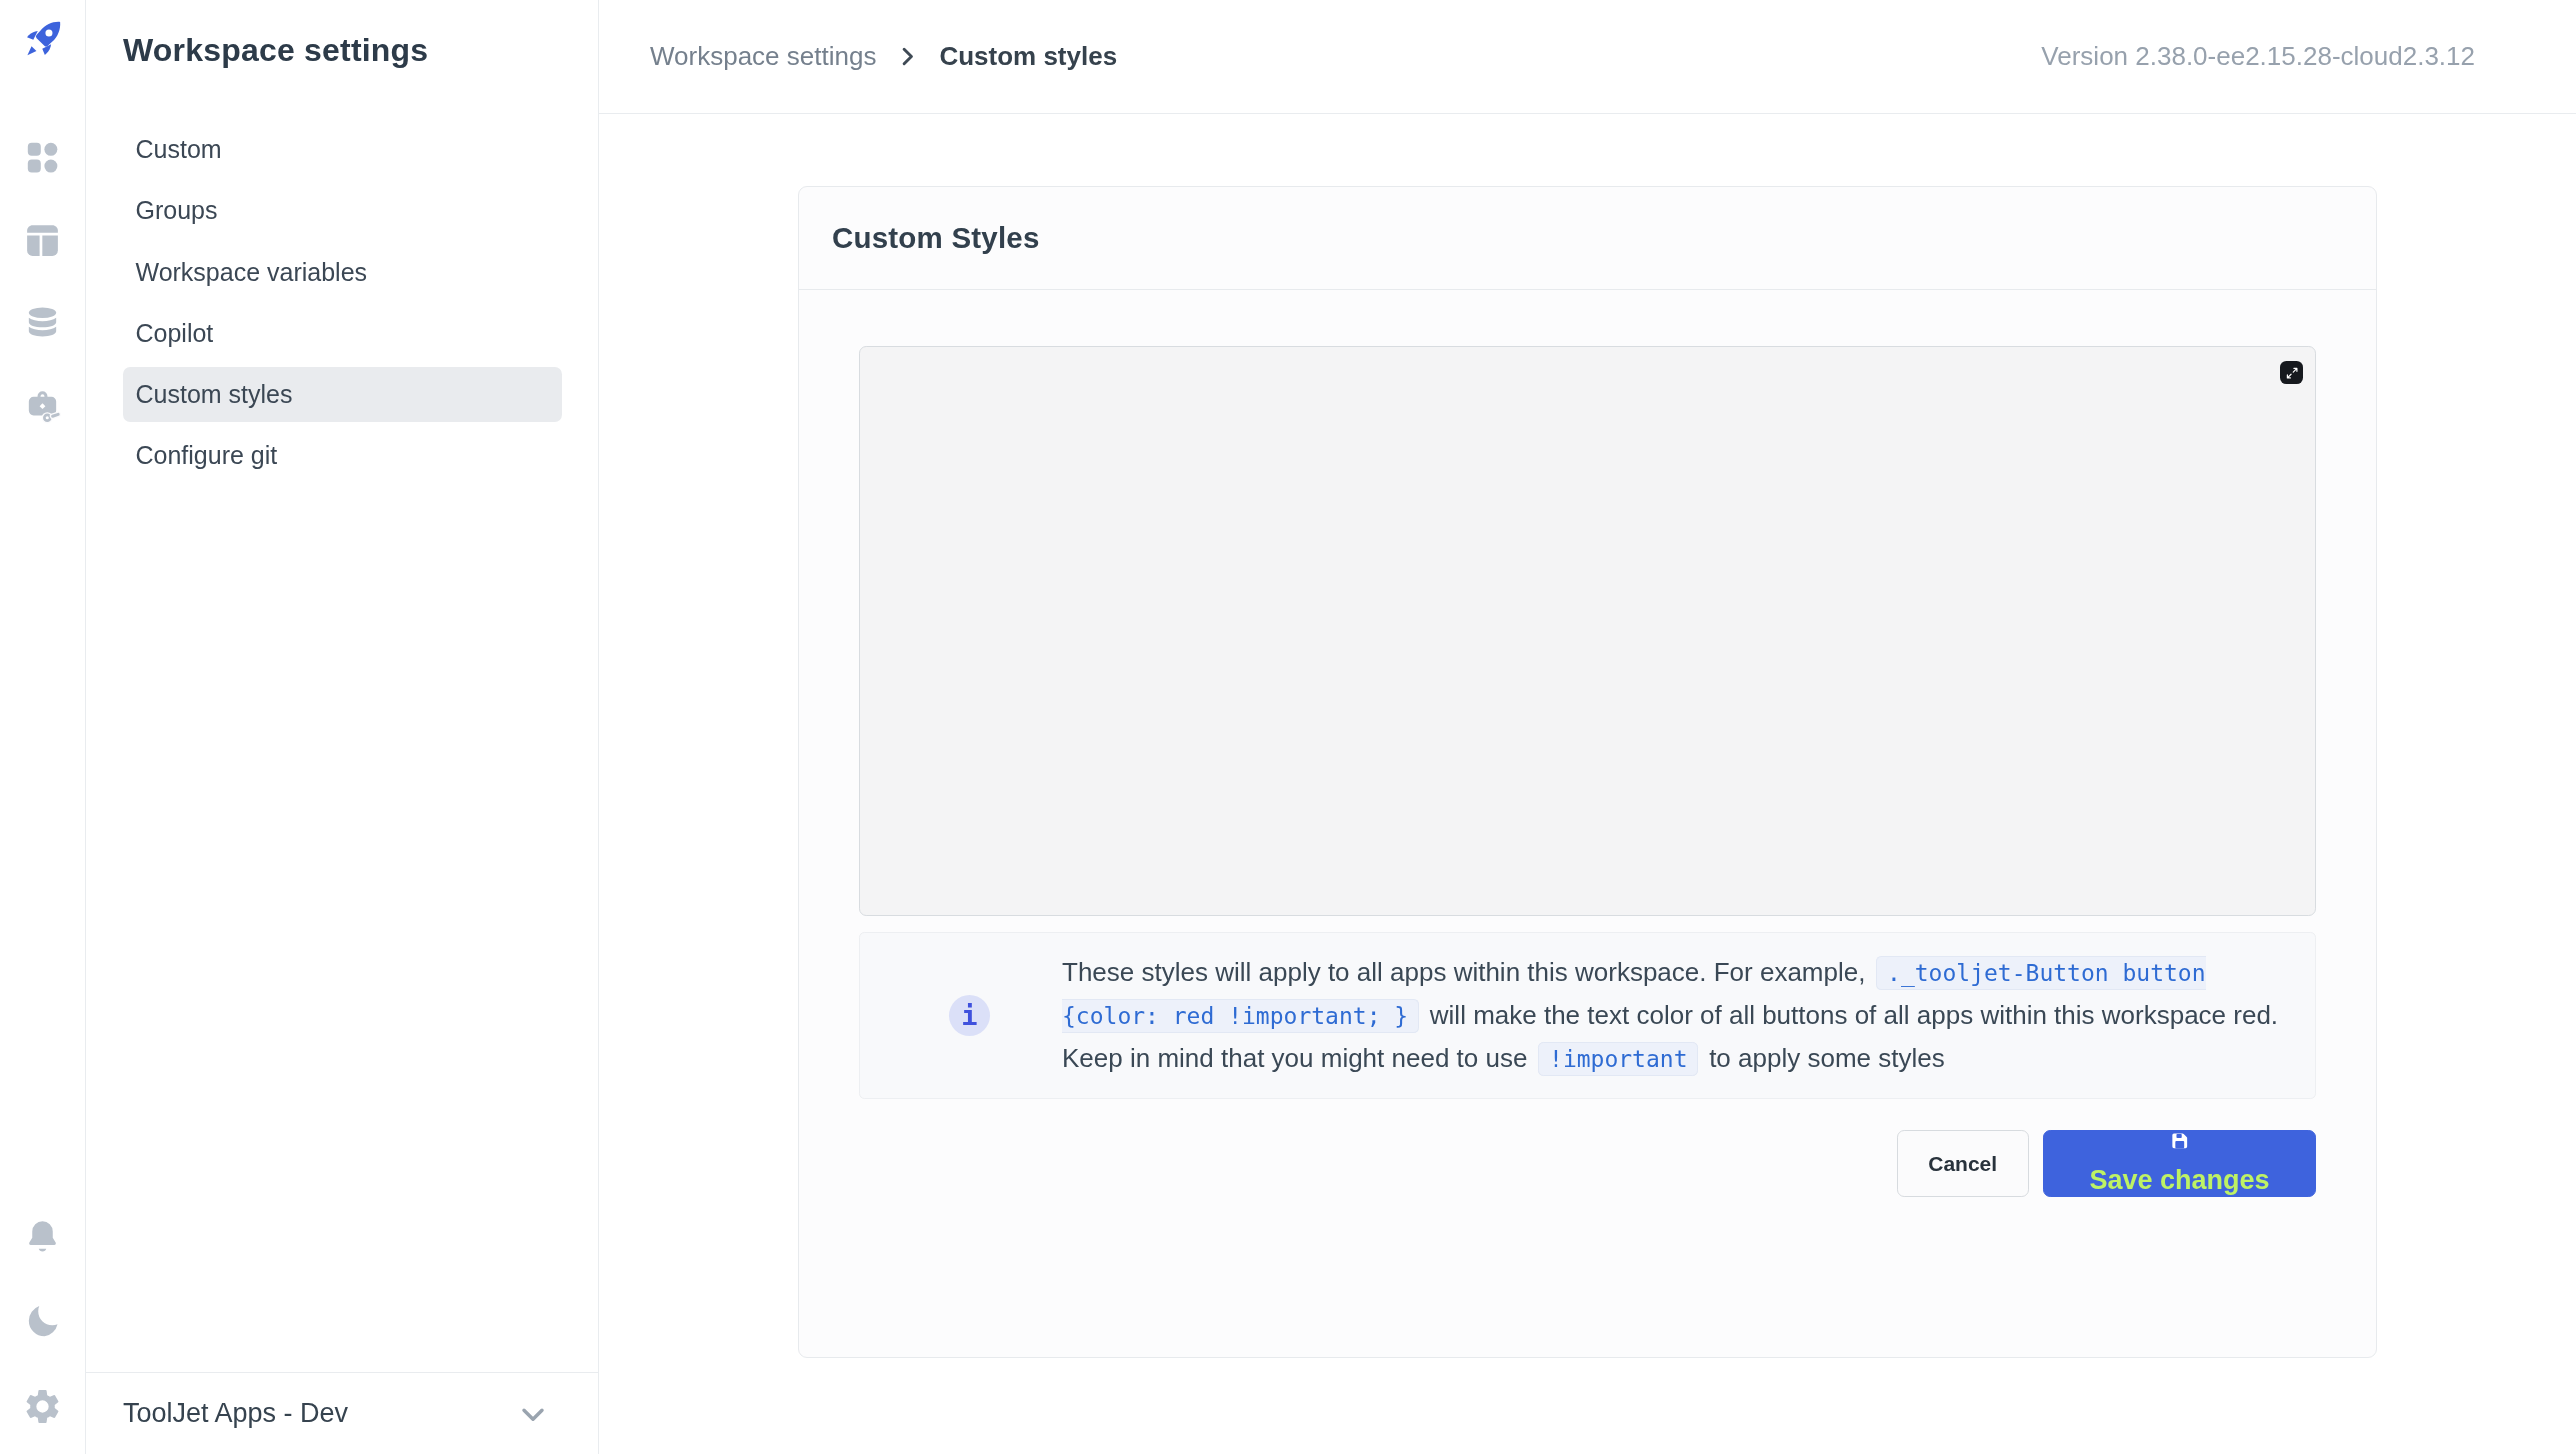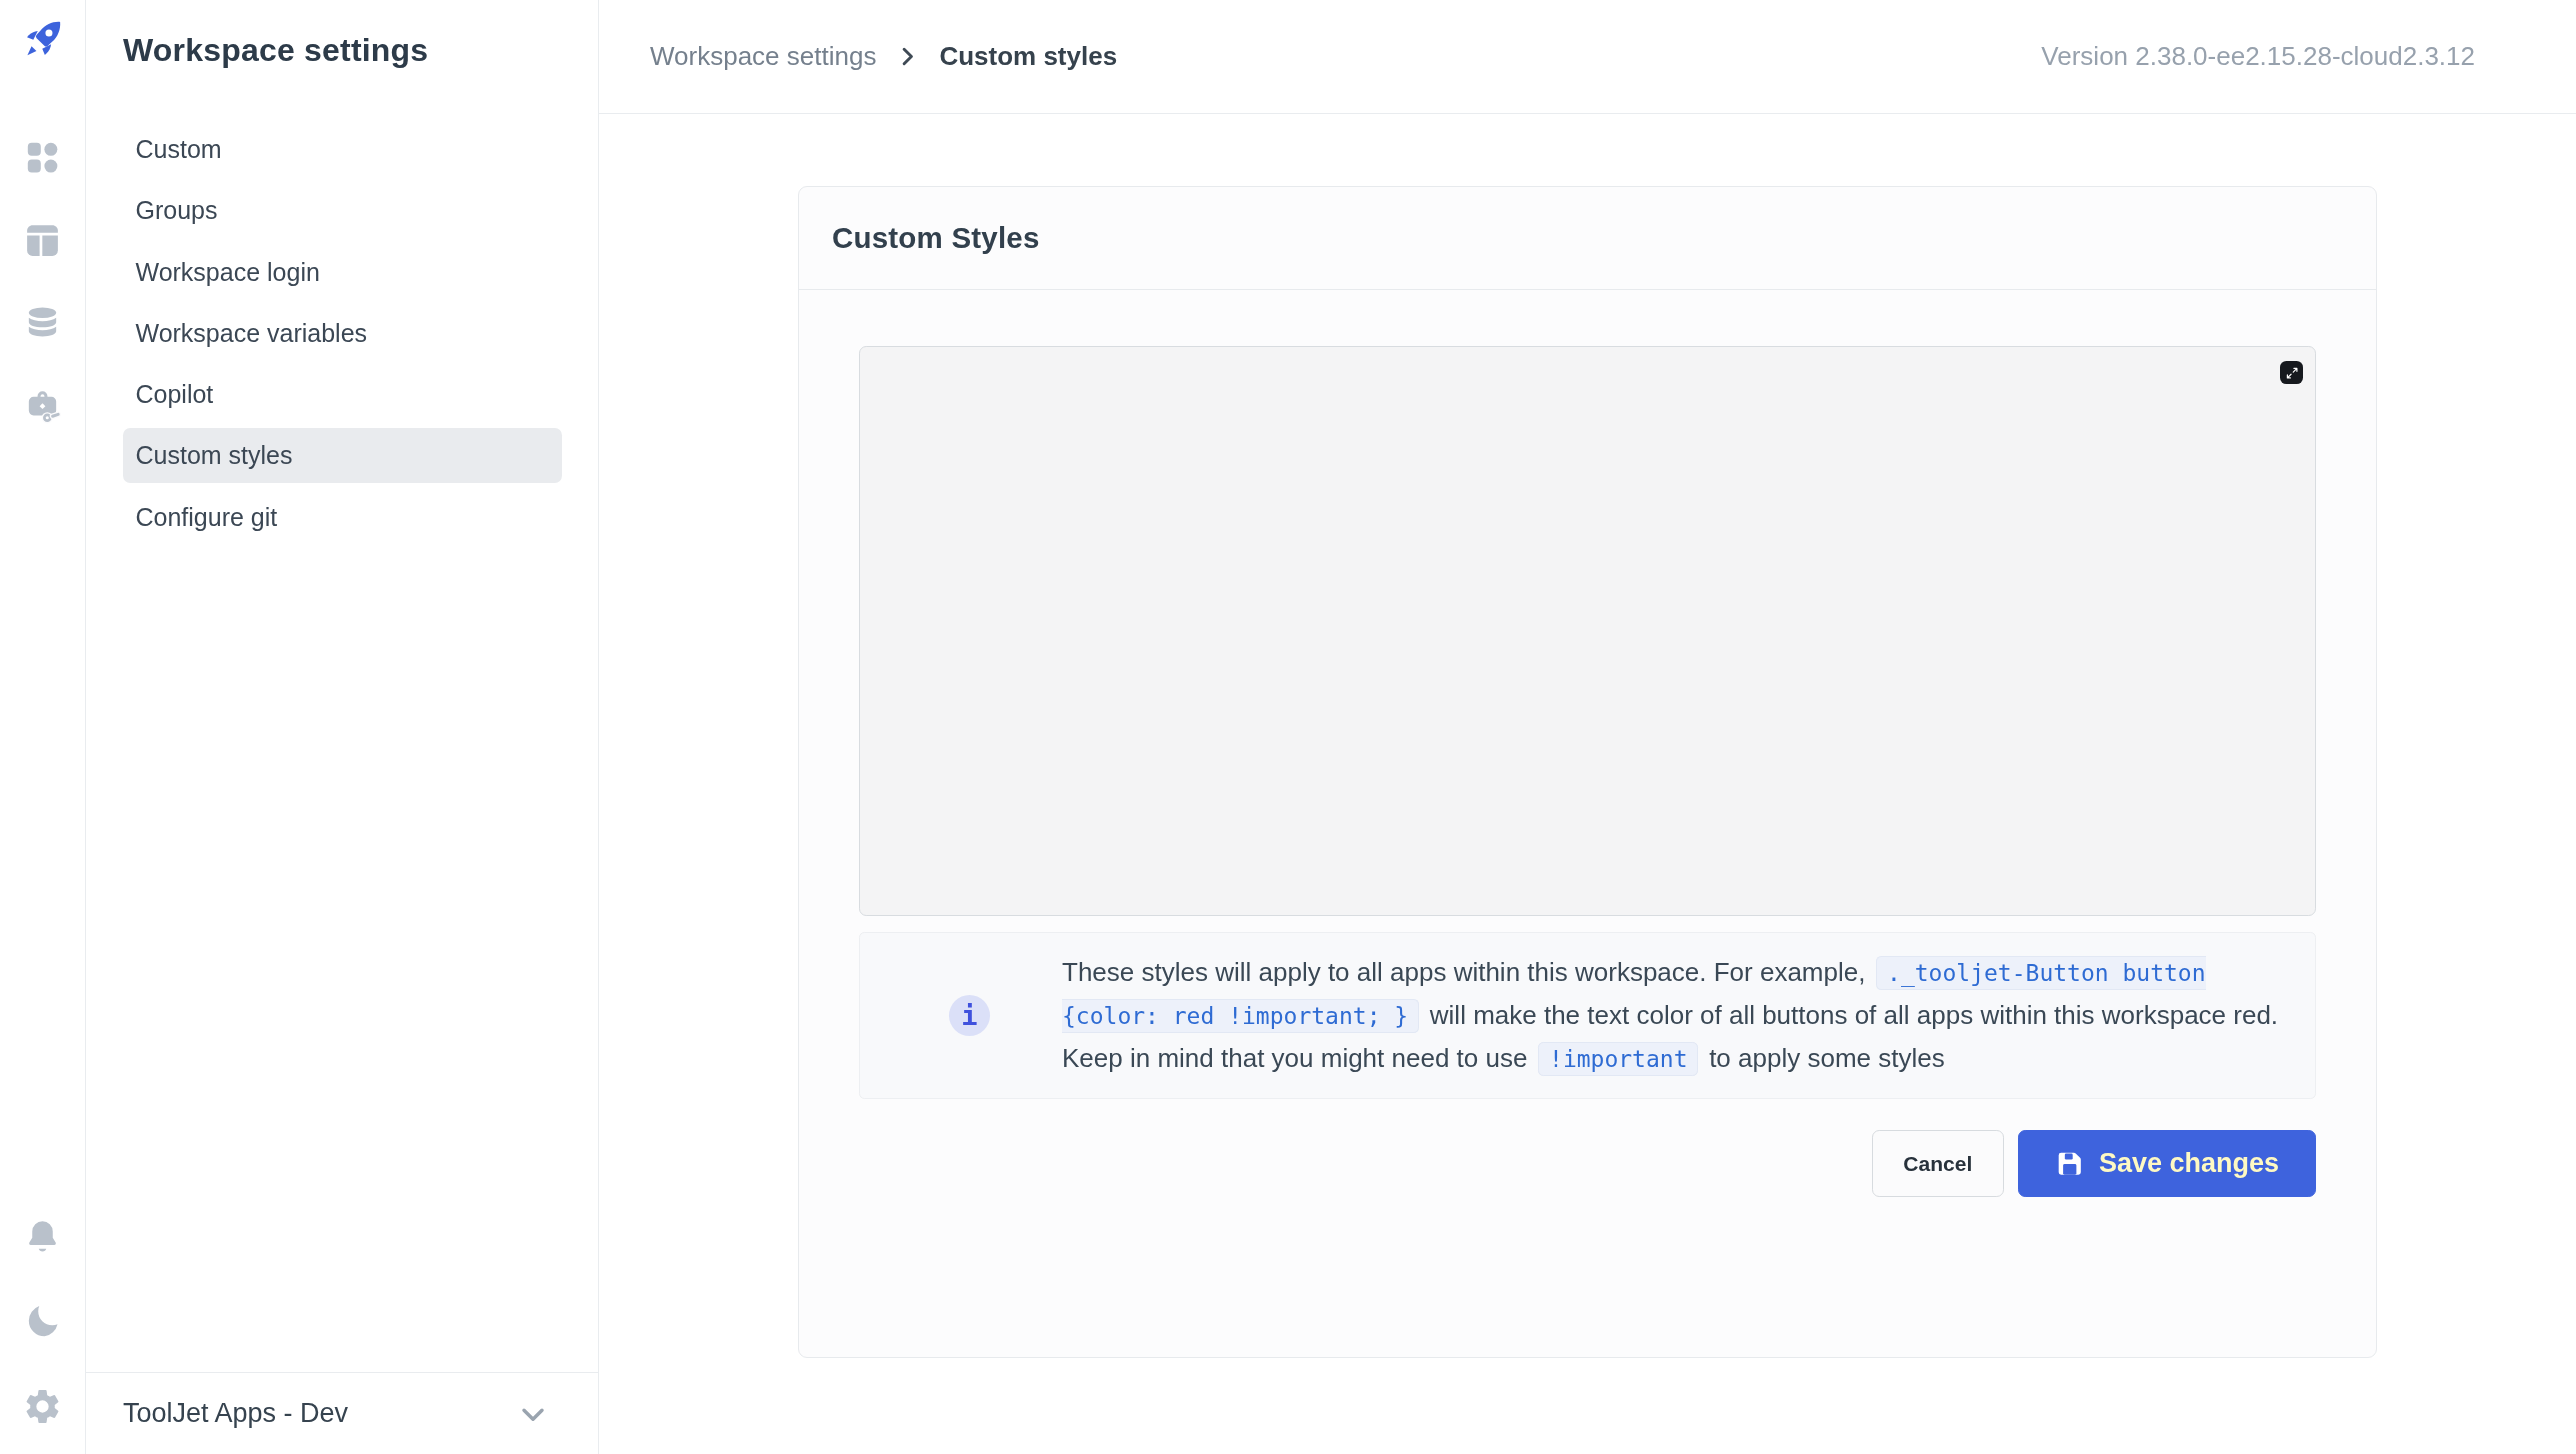--- a/index.html
+++ b/index.html
@@ -104,21 +104,21 @@
   }
 
   .actions { margin-top:31px; display:flex; justify-content:flex-end; gap:14.3px; }
   .btn { height:67px; border-radius:7.2px; display:flex; align-items:center; justify-content:center; cursor:pointer; }
   .btn-cancel {
     min-width:132px; padding:0 30px; background:#fbfbfc; border:0.9px solid #d7dbdf;
     font-size:21px; font-weight:600; color:#28323c;
   }
   .btn-save {
     min-width:273px; padding:0 36px; background:var(--primary); border:0.9px solid var(--primary);
-    font-size:27px; font-weight:700; color:#fef9c3; gap:14.3px;
+    font-size:27px; font-weight:700; color:#bef264; gap:14.3px;flex-direction:column;
   }
   .btn-save svg { width:29.5px; height:29.5px; }
   .primary-fill { fill:var(--primary); }
 </style>
 </head>
 <body>
 
 <aside class="rail">
   <div class="logo">
     <svg viewBox="0 0 24 24" width="47" height="47" fill="#3d63dc">
@@ -187,23 +187,20 @@
 </aside>
 
 <aside class="sidebar">
   <h1 class="sidebar-title">Workspace settings</h1>
   <nav class="menu" id="menu">
       <div class="menu-item">
         <span>Custom</span>
       </div>
       <div class="menu-item">
         <span>Groups</span>
-      </div>
-      <div class="menu-item">
-        <span>Workspace login</span>
       </div>
       <div class="menu-item">
         <span>Workspace variables</span>
       </div>
       <div class="menu-item">
         <span>Copilot</span>
       </div>
       <div class="menu-item selected">
         <span>Custom styles</span>
       </div>

